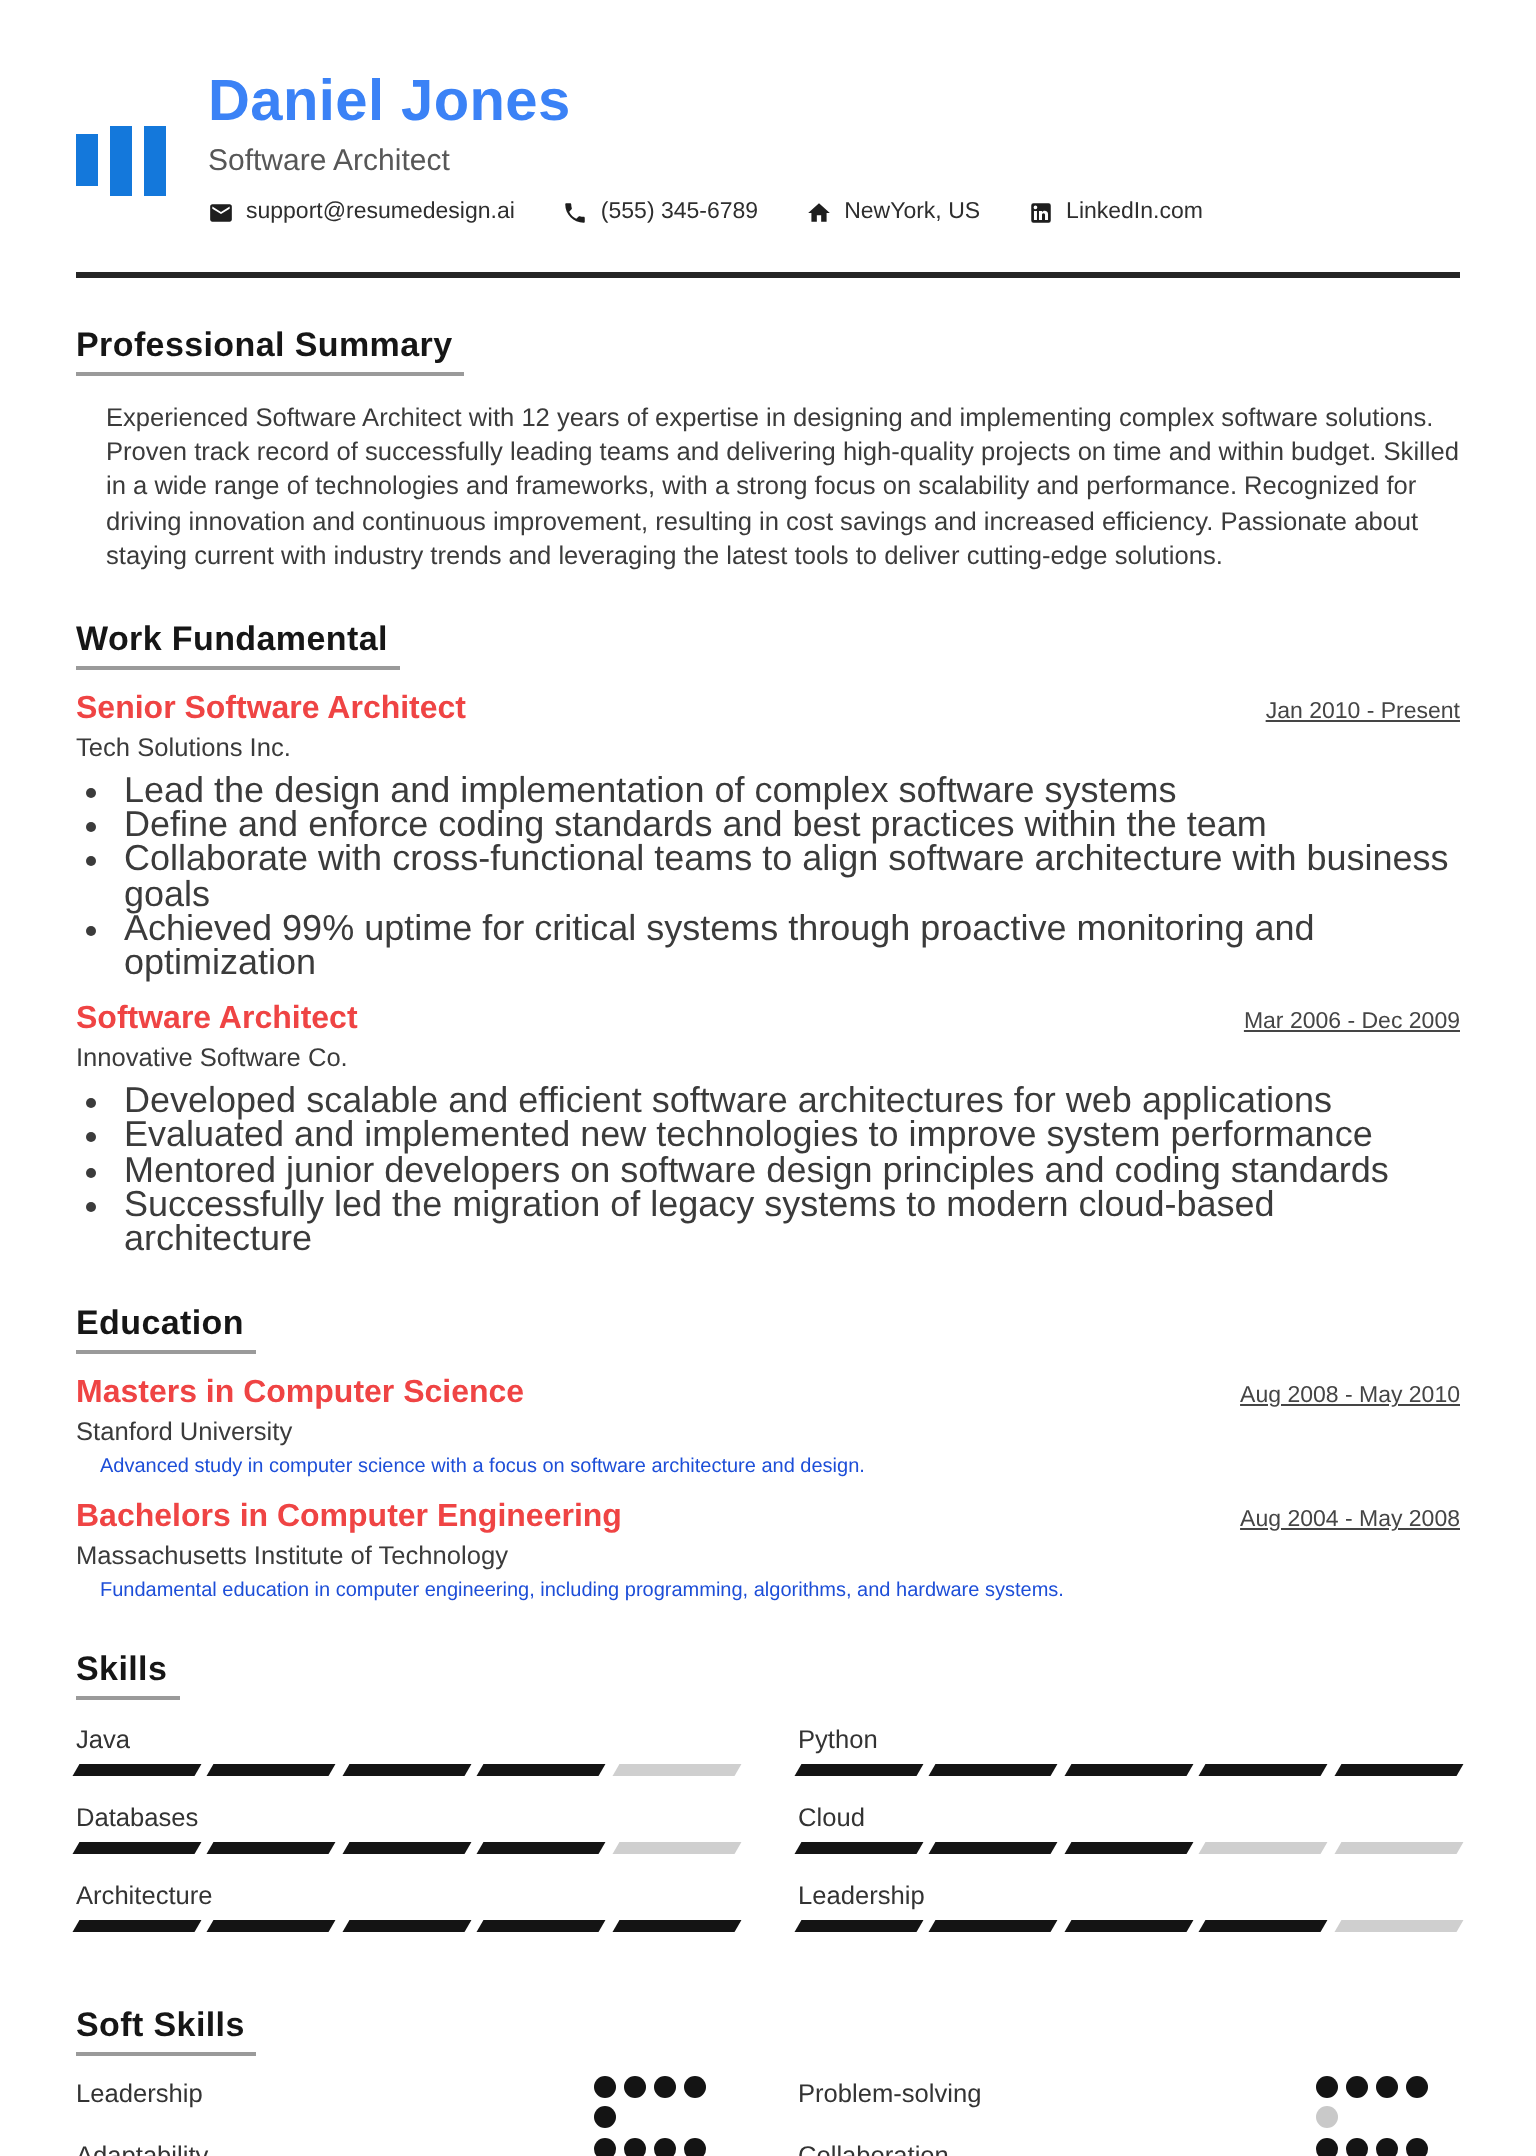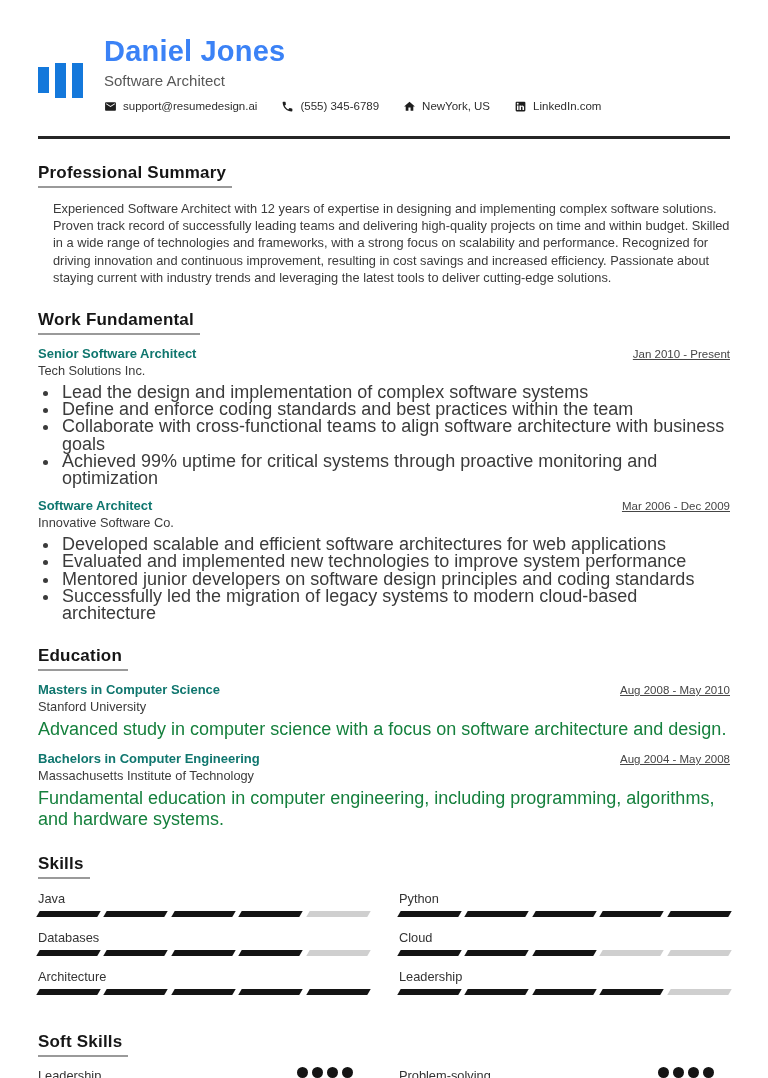--- a/index.html
+++ b/index.html
@@ -38,26 +38,26 @@
   .section{margin-top:24px;}
   .section-heading{
     display:inline-block;font-size:17px;font-weight:700;color:#161616;
     padding:0 6px 3px 0;border-bottom:2px solid var(--underline);letter-spacing:.2px;
   }
   .summary-text{margin-top:12px;font-size:12.8px;line-height:17.2px;color:#3b3b3b;margin-left:15px;}
 
   
   .entry{margin-top:11px;}
   .entry-head{display:flex;justify-content:space-between;align-items:baseline;}
-  .entry-title{font-size:13px;font-weight:700;color:#0f766e;}
+  .entry-title{font-size:16px;font-weight:700;color:#ef4444;}
   .entry-date{font-size:11.5px;color:#454545;white-space:nowrap;text-decoration:underline;}
   .entry-company{font-size:12.8px;color:#3b3b3b;margin-top:2px;}
   .entry-bullets{margin-top:6px;padding-left:22px;list-style:disc;}
   .entry-bullets li{font-size:18px;line-height:17.2px;padding-left:2px;color:#3b3b3b;}
-  .edu-desc{font-size:18px;color:#15803d;margin-top:5px;}
+  .edu-desc{font-size:10px;color:#1d4ed8;margin-top:5px;margin-left:12px;}
 
   
   .grid-2{display:grid;grid-template-columns:1fr 1fr;column-gap:30px;}
   .skills-grid{margin-top:12px;}
   .skill-name{font-size:12.8px;color:#333;}
   .skill-bar{display:flex;gap:6px;height:6px;margin-top:5px;margin-bottom:13px;}
   .seg{flex:1;background:var(--bar-empty);transform:skewX(-30deg);}
   .seg.filled{background:var(--bar-filled);}
 
   

